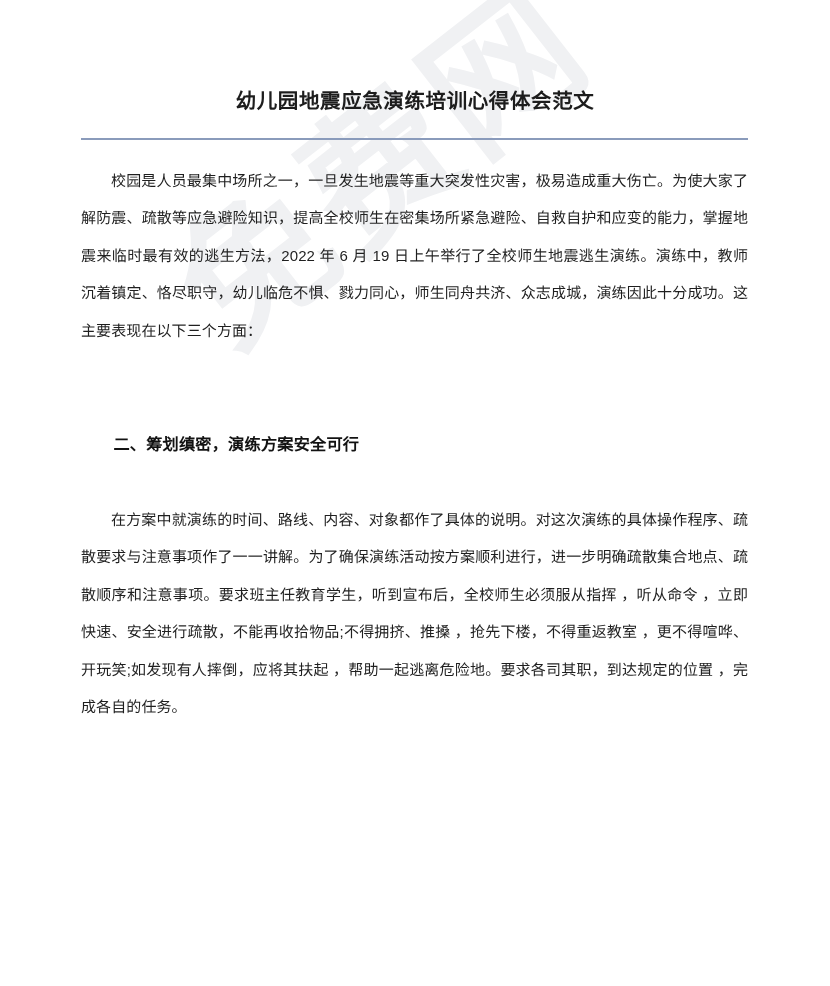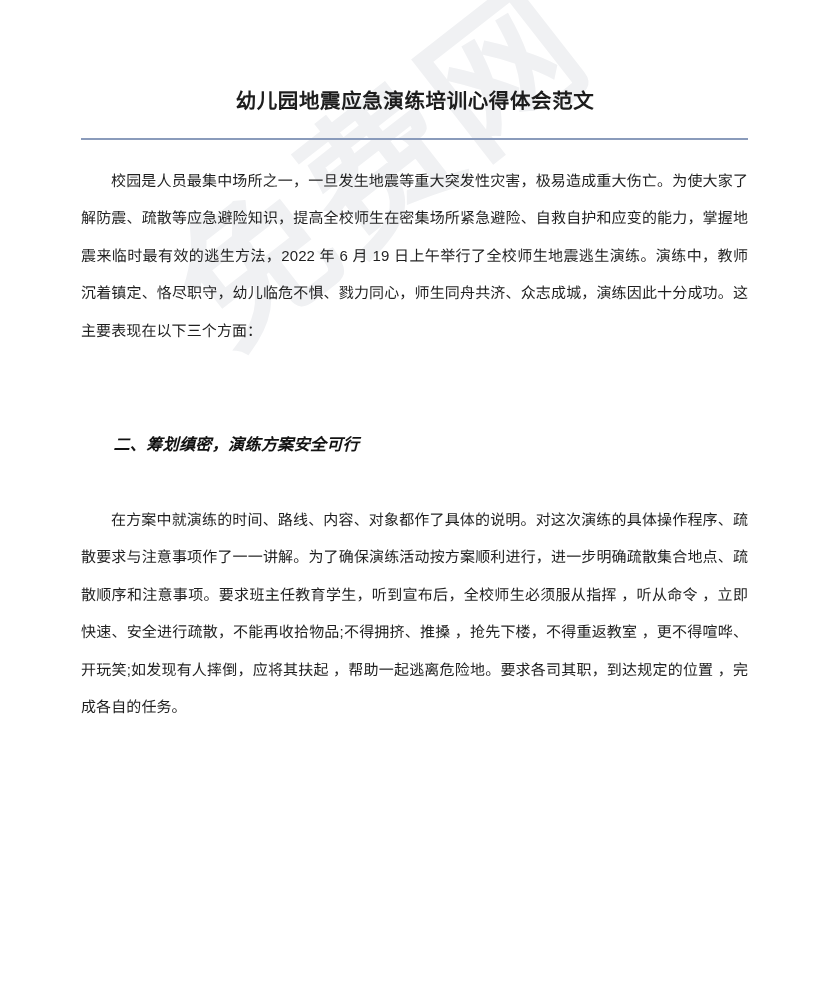--- a/index.html
+++ b/index.html
@@ -92,21 +92,20 @@
   }
 
   p.heading {
     margin: 0;
     font-size: 16.2px;
     line-height: 37.5px;
     font-weight: 700;
     text-indent: 2em;
     color: #121212;
     letter-spacing: 0.2px;
-    font-style: italic;
   }
   .gap-md { height: 37px; }
   .gap-lg { height: 40px; }
   .spacer-top { height: 22px; }
 </style>
 </head>
 <body>
 
 <div class="page">
 

